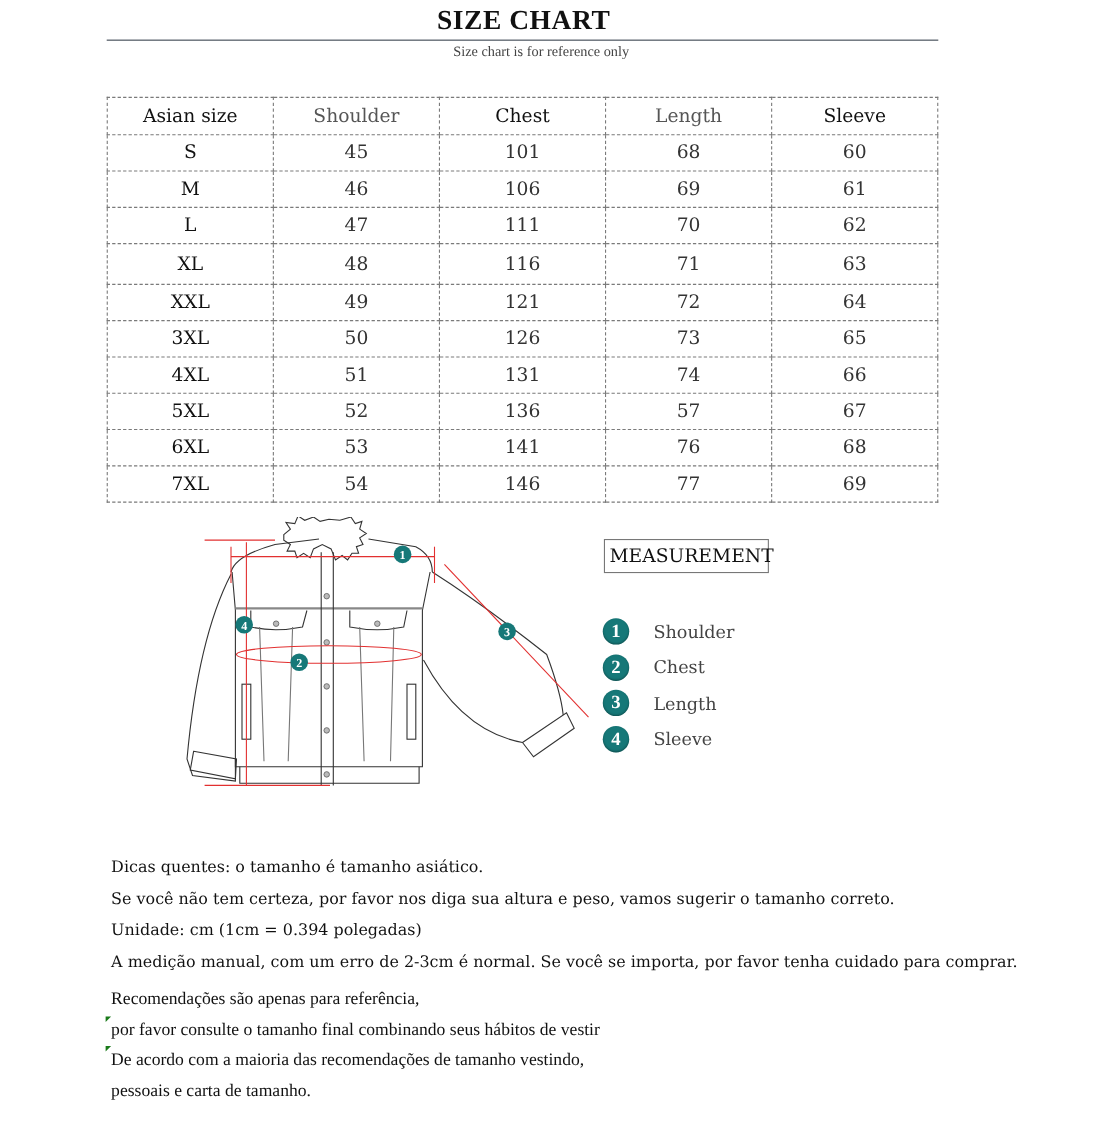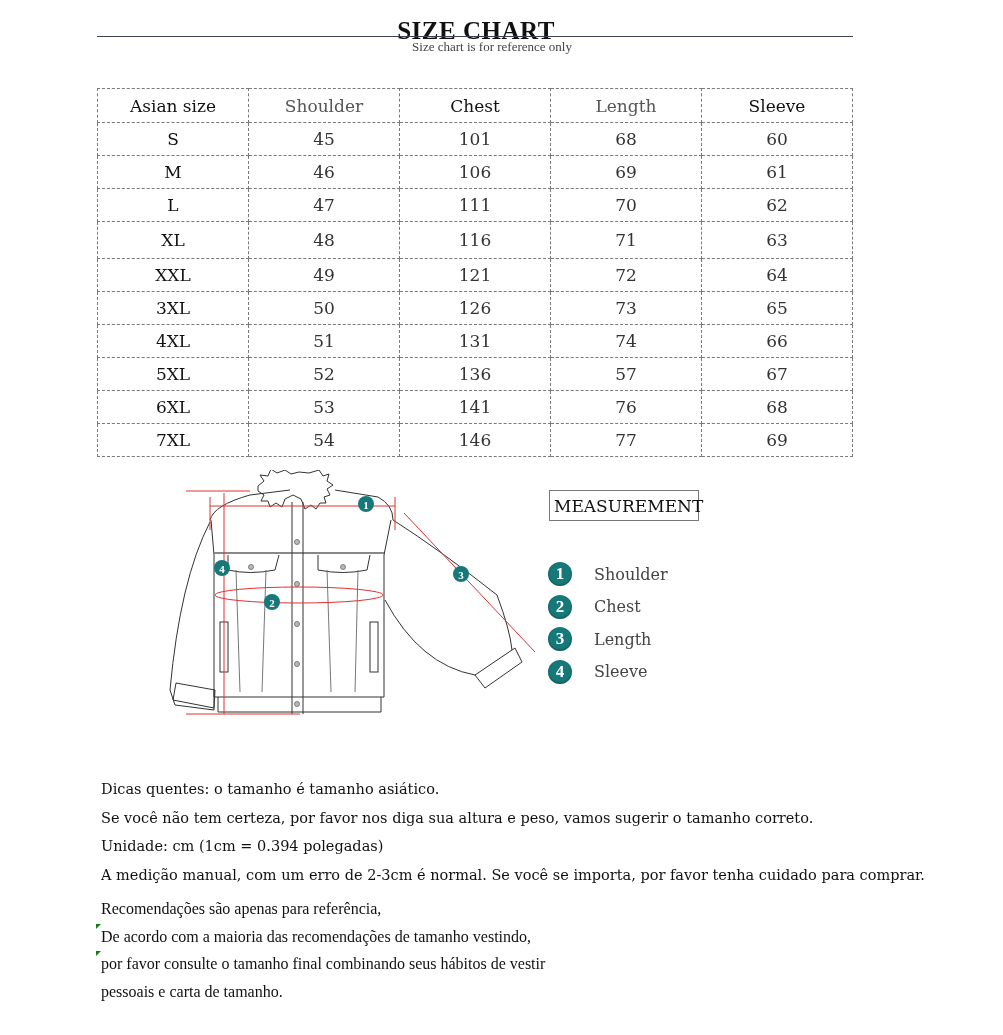--- a/index.html
+++ b/index.html
@@ -4,21 +4,21 @@
   <style>
     html, body { margin: 0; padding: 0; background: #ffffff; }
     body {
       width: 1003px; height: 1035px; position: relative; overflow: hidden;
       font-family: "DejaVu Serif", "Liberation Serif", serif;
       color: #222;
     }
     .title {
       position: absolute; left: 0; width: 952px; top: 5px;
       text-align: center; font-family: "Liberation Serif", serif;
-      font-weight: bold; font-size: 25px; color: #111; letter-spacing: 0.5px; margin-top: 12px;
+      font-weight: bold; font-size: 25px; color: #111; letter-spacing: 0.5px;
     }
     .rule {
       position: absolute; left: 97px; top: 36px; width: 756px; height: 1px;
       background: #3b4550;
     }
     .subtitle {
       position: absolute; left: 0; width: 952px; top: 39px;
       text-align: center; font-family: "Liberation Serif", serif;
       font-size: 13px; color: #444; padding-left: 16px;
     }
@@ -232,16 +232,16 @@
 
 <div class="notes">
   <div class="line">Dicas quentes: o tamanho é tamanho asiático.</div>
   <div class="line">Se você não tem certeza, por favor nos diga sua altura e peso, vamos sugerir o tamanho correto.</div>
   <div class="line">Unidade: cm (1cm = 0.394 polegadas)</div>
   <div class="line">A medição manual, com um erro de 2-3cm é normal. Se você se importa, por favor tenha cuidado para comprar.</div>
 </div>
 
 <div class="notes2">
   <div class="line">Recomendações são apenas para referência,</div>
+  <div class="line"><span class="tick"></span><span>por favor consulte o tamanho final combinando seus hábitos de vestir</span></div>
   <div class="line"><span class="tick"></span><span>De acordo com a maioria das recomendações de tamanho vestindo,</span></div>
-  <div class="line"><span class="tick"></span><span>por favor consulte o tamanho final combinando seus hábitos de vestir</span></div>
   <div class="line">pessoais e carta de tamanho.</div>
 </div>
 
 </body></html>

